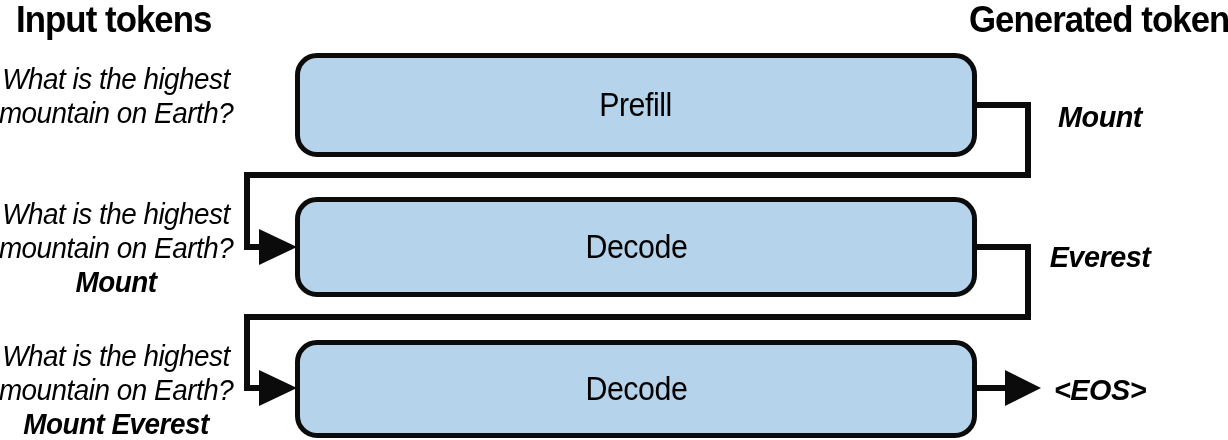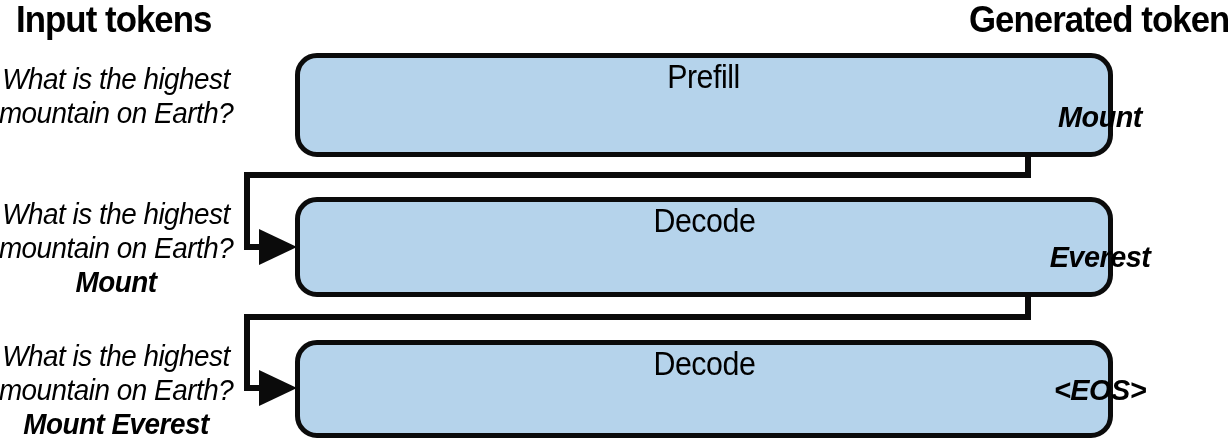--- a/index.html
+++ b/index.html
@@ -42,27 +42,27 @@
     transform:scaleX(0.96);
     transform-origin:center;
   }
   .input-block .bold-line{font-weight:bold;}
   #input-block-1{top:62px;}
   #input-block-2{top:197px;}
   #input-block-3{top:339px;}
   .stage-box{
     position:absolute;
     left:295px;
-    width:818px;
+    width:682px;
     box-sizing:border-box;
     background:var(--box-fill);
     border:5px solid var(--box-stroke);
     border-radius:22px;
     display:flex;
-    align-items:flex-start;
+    align-items:center;
     justify-content:center;
   }
   #box-prefill{top:53px;height:104px;}
   #box-decode-1{top:197px;height:100px;}
   #box-decode-2{top:340px;height:98px;}
   .stage-label{
     font-size:33px;
     letter-spacing:-0.5px;
     transform:scaleX(0.92);
     transform-origin:center;

